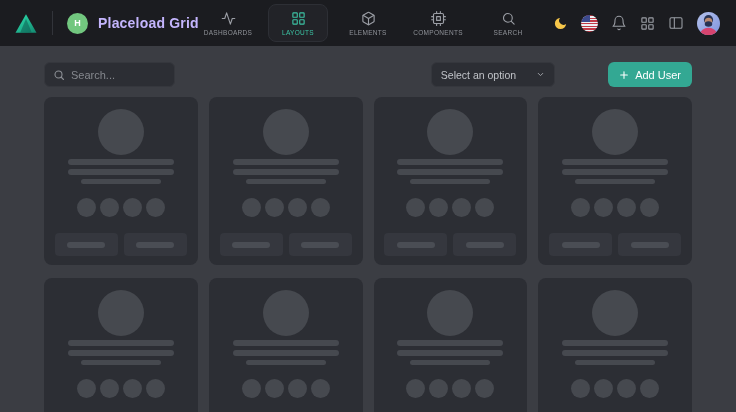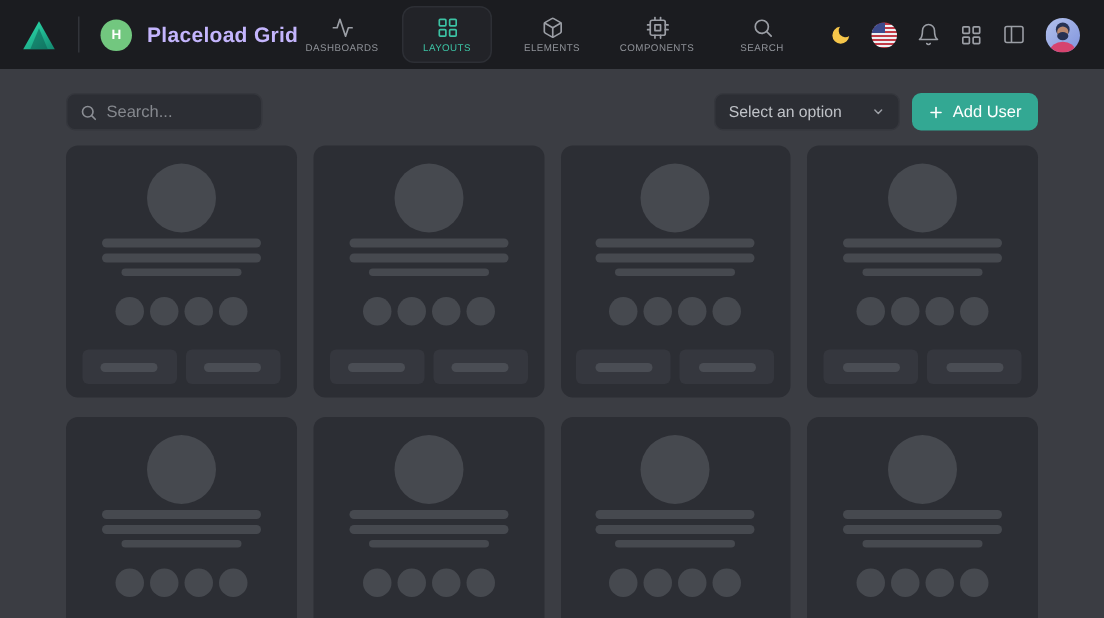--- a/index.html
+++ b/index.html
@@ -59,30 +59,30 @@
   }
   .searchbox {
     width:131px; height:25px; background:#2c2e34; border:1px solid #35373d;
     border-radius:6px; display:flex; align-items:center; gap:6px; padding:0 8px;
   }
   .searchbox input {
     flex:1; min-width:0; background:transparent; border:none; outline:none;
     color:#c5c8cc; font-size:11px; font-family:"Liberation Sans", sans-serif;
   }
   .searchbox input::placeholder { color:#85888e; }
-  .toolbar-right { margin-left:auto; display:flex; align-items:center; gap:8px; }
+  .toolbar-right { margin-left:auto; display:flex; align-items:center; gap:25px; }
   .select-box {
     height:25px; background:#2c2e34; border:1px solid #35373d; border-radius:6px;
     display:flex; align-items:center; gap:20px; padding:0 9px;
     color:#c0c3c8; font-size:10.5px; cursor:pointer;
   }
   .add-user-btn {
     height:25px; border:none; border-radius:6px; background:#33a893;
     color:#fff; font-size:11px; font-weight:500; font-family:"Liberation Sans", sans-serif;
-    display:flex; align-items:center; gap:6px; padding:0 11px; cursor:pointer;
+    display:flex; align-items:center; gap:6px; padding:0 11px; cursor:pointer;margin-left:28px;
   }
 
   
   .cards-grid {
     margin:10px 44px 0;
     display:grid; grid-template-columns:repeat(4,1fr);
     gap:13px 11px;
   }
   .card {
     height:168px; background:#2c2e34; border-radius:8px;

